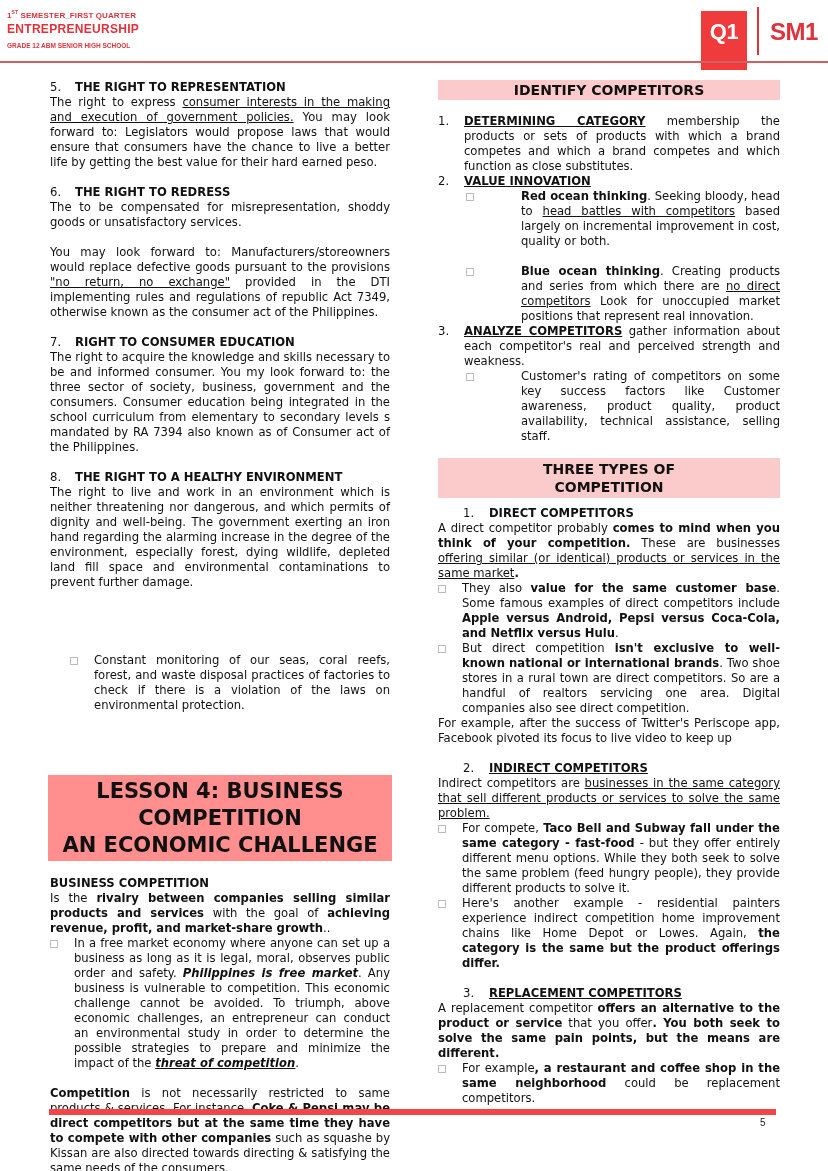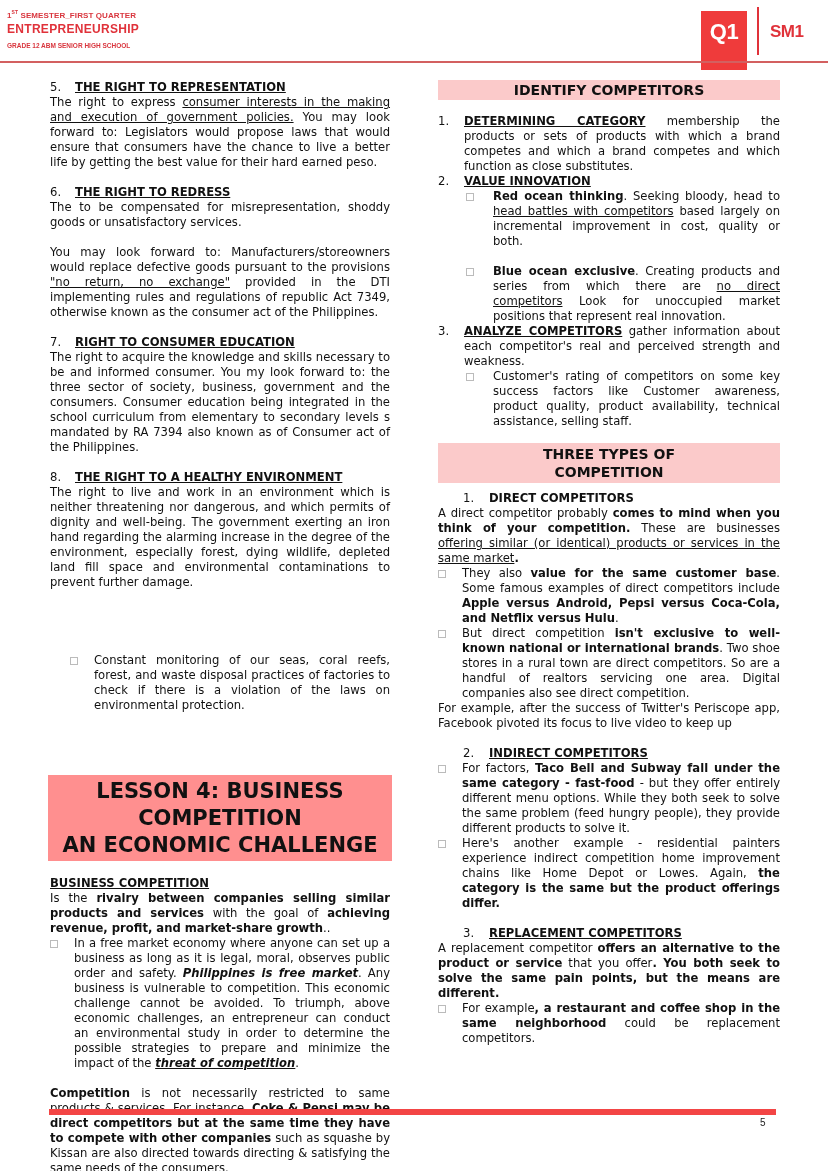--- a/index.html
+++ b/index.html
@@ -7,51 +7,51 @@
   body { font-family: "DejaVu Sans", sans-serif; color: #111; position: relative; }
 
   
   .header { position: absolute; left: 0; top: 0; width: 828px; height: 62px; }
   .hdr-sem { position: absolute; left: 7px; top: 9px; font-family: "Liberation Sans", sans-serif; font-size: 8px; font-weight: bold; color: #d9363e; letter-spacing: 0.1px; }
   .hdr-sem sup { font-size: 5px; }
   .hdr-title { position: absolute; left: 7px; top: 22px; font-family: "Liberation Sans", sans-serif; font-size: 12px; font-weight: bold; color: #e0323a; letter-spacing: 0.3px; }
   .hdr-grade { position: absolute; left: 7px; top: 42px; font-family: "Liberation Sans", sans-serif; font-size: 6.5px; font-weight: bold; color: #d9363e; }
   .badge-q1 { position: absolute; left: 701px; top: 11px; width: 46px; height: 59px; background: #ef3b3b; color: #fff; font-family: "Liberation Sans", sans-serif; font-weight: bold; font-size: 22px; text-align: center; line-height: 42px; letter-spacing: -0.5px; }
   .badge-divider { position: absolute; left: 757px; top: 7px; width: 2px; height: 48px; background: #e0323a; }
-  .badge-sm1 { position: absolute; left: 770px; top: 12px; color: #e0323a; font-family: "Liberation Sans", sans-serif; font-weight: bold; font-size: 17px; line-height: 40px; letter-spacing: -0.5px; }
+  .badge-sm1 { position: absolute; left: 770px; top: 12px; color: #e0323a; font-family: "Liberation Sans", sans-serif; font-weight: bold; font-size: 24px; line-height: 40px; letter-spacing: -0.5px; }
   .hdr-rule { position: absolute; left: 0; top: 61px; width: 828px; height: 2px; background: #d36060; }
 
   
   .col { position: absolute; top: 80px; font-size: 11.6px; line-height: 15px; }
   .col-left { left: 50px; width: 340px; }
   .col-right { left: 438px; width: 342px; }
 
   p, .para { text-align: justify; }
   .u { text-decoration: underline; }
   .b { font-weight: bold; }
   .bi { font-weight: bold; font-style: italic; }
 
   .sec-head { display: flex; }
   .sec-num { width: 25px; flex-shrink: 0; }
-  .sec-title { font-weight: bold; text-decoration: underline; }
+  .sec-title { font-weight: bold; }
 
   .gap { height: 15px; }
 
   .bullet { display: flex; }
   .bullet .box { flex-shrink: 0; width: 8px; height: 8px; border: 1px solid #bbb; margin-top: 4px; }
   .bullet .txt { text-align: justify; }
 
   .pink-banner { background: #ff8f8f; text-align: center; font-weight: bold; font-size: 21px; line-height: 27px; color: #111; padding: 3px 0 2px 0; margin-top: 48px; }
   .light-banner { background: #fbcaca; text-align: center; font-weight: bold; font-size: 14px; line-height: 18px; color: #111; padding: 1px 16px; }
 
   .numrow { display: flex; }
   .numrow .n { width: 26px; flex-shrink: 0; }
   .numrow .content { flex: 1; text-align: justify; }
 
-  .subbullet { display: flex; padding-left: 28px; }
+  .subbullet { display: flex; padding-left: 28px; gap: 28px; }
   .subbullet .box { flex-shrink: 0; width: 8px; height: 8px; border: 1px solid #bbb; margin-top: 4px; margin-right: 19px; }
   .subbullet .txt { text-align: justify; flex: 1; }
 
   .type-head { display: flex; padding-left: 25px; font-weight: bold; }
   .type-head .n { width: 26px; font-weight: normal; }
 
   .rbullet { display: flex; }
   .rbullet .box { flex-shrink: 0; width: 8px; height: 8px; border: 1px solid #bbb; margin-top: 4px; margin-right: 16px; }
   .rbullet .txt { text-align: justify; flex: 1; }
 
@@ -139,21 +139,21 @@
     <span class="n">2.</span>
     <span class="content b u" style="text-align:left;">VALUE INNOVATION</span>
   </div>
   <div class="subbullet">
     <span class="box"></span>
     <span class="txt"><span class="b">Red ocean thinking</span><span>. Seeking bloody, head to </span><span class="u">head battles with competitors</span><span> based largely on incremental improvement in cost, quality or both.</span></span>
   </div>
   <div class="gap"></div>
   <div class="subbullet">
     <span class="box"></span>
-    <span class="txt"><span class="b">Blue ocean exclusive</span><span>. Creating products and series from which there are </span><span class="u">no direct competitors</span><span> Look for unoccupied market positions that represent real innovation.</span></span>
+    <span class="txt"><span class="b">Blue ocean thinking</span><span>. Creating products and series from which there are </span><span class="u">no direct competitors</span><span> Look for unoccupied market positions that represent real innovation.</span></span>
   </div>
   <div class="numrow">
     <span class="n">3.</span>
     <span class="content"><span class="b u">ANALYZE COMPETITORS</span><span> gather information about each competitor's real and perceived strength and weakness.</span></span>
   </div>
   <div class="subbullet">
     <span class="box"></span>
     <span class="txt">Customer's rating of competitors on some key success factors like Customer awareness, product quality, product availability, technical assistance, selling staff.</span>
   </div>
 
@@ -177,23 +177,24 @@
     <span class="box"></span>
     <span class="txt"><span>But direct competition </span><span class="b">isn't exclusive to well-known national or international brands</span><span>. Two shoe stores in a rural town are direct competitors. So are a handful of realtors servicing one area. Digital companies also see direct competition.</span></span>
   </div>
   <p>For example, after the success of Twitter's Periscope app, Facebook pivoted its focus to live video to keep up</p>
 
   <div class="gap"></div>
   <div class="type-head">
     <span class="n">2.</span>
     <span class="u">INDIRECT COMPETITORS</span>
   </div>
-  <div class="rbullet">
-    <span class="box"></span>
-    <span class="txt"><span>For factors, </span><span class="b">Taco Bell and Subway fall under the same category - fast-food</span><span> - but they offer entirely different menu options. While they both seek to solve the same problem (feed hungry people), they provide different products to solve it.</span></span>
+  <p><span>Indirect competitors are </span><span class="u">businesses in the same category that sell different products or services to solve the same problem.</span></p>
+  <div class="rbullet">
+    <span class="box"></span>
+    <span class="txt"><span>For compete, </span><span class="b">Taco Bell and Subway fall under the same category - fast-food</span><span> - but they offer entirely different menu options. While they both seek to solve the same problem (feed hungry people), they provide different products to solve it.</span></span>
   </div>
   <div class="rbullet">
     <span class="box"></span>
     <span class="txt"><span>Here's another example - residential painters experience indirect competition home improvement chains like Home Depot or Lowes. Again, </span><span class="b">the category is the same but the product offerings differ.</span></span>
   </div>
 
   <div class="gap"></div>
   <div class="type-head">
     <span class="n">3.</span>
     <span class="u">REPLACEMENT COMPETITORS</span>

